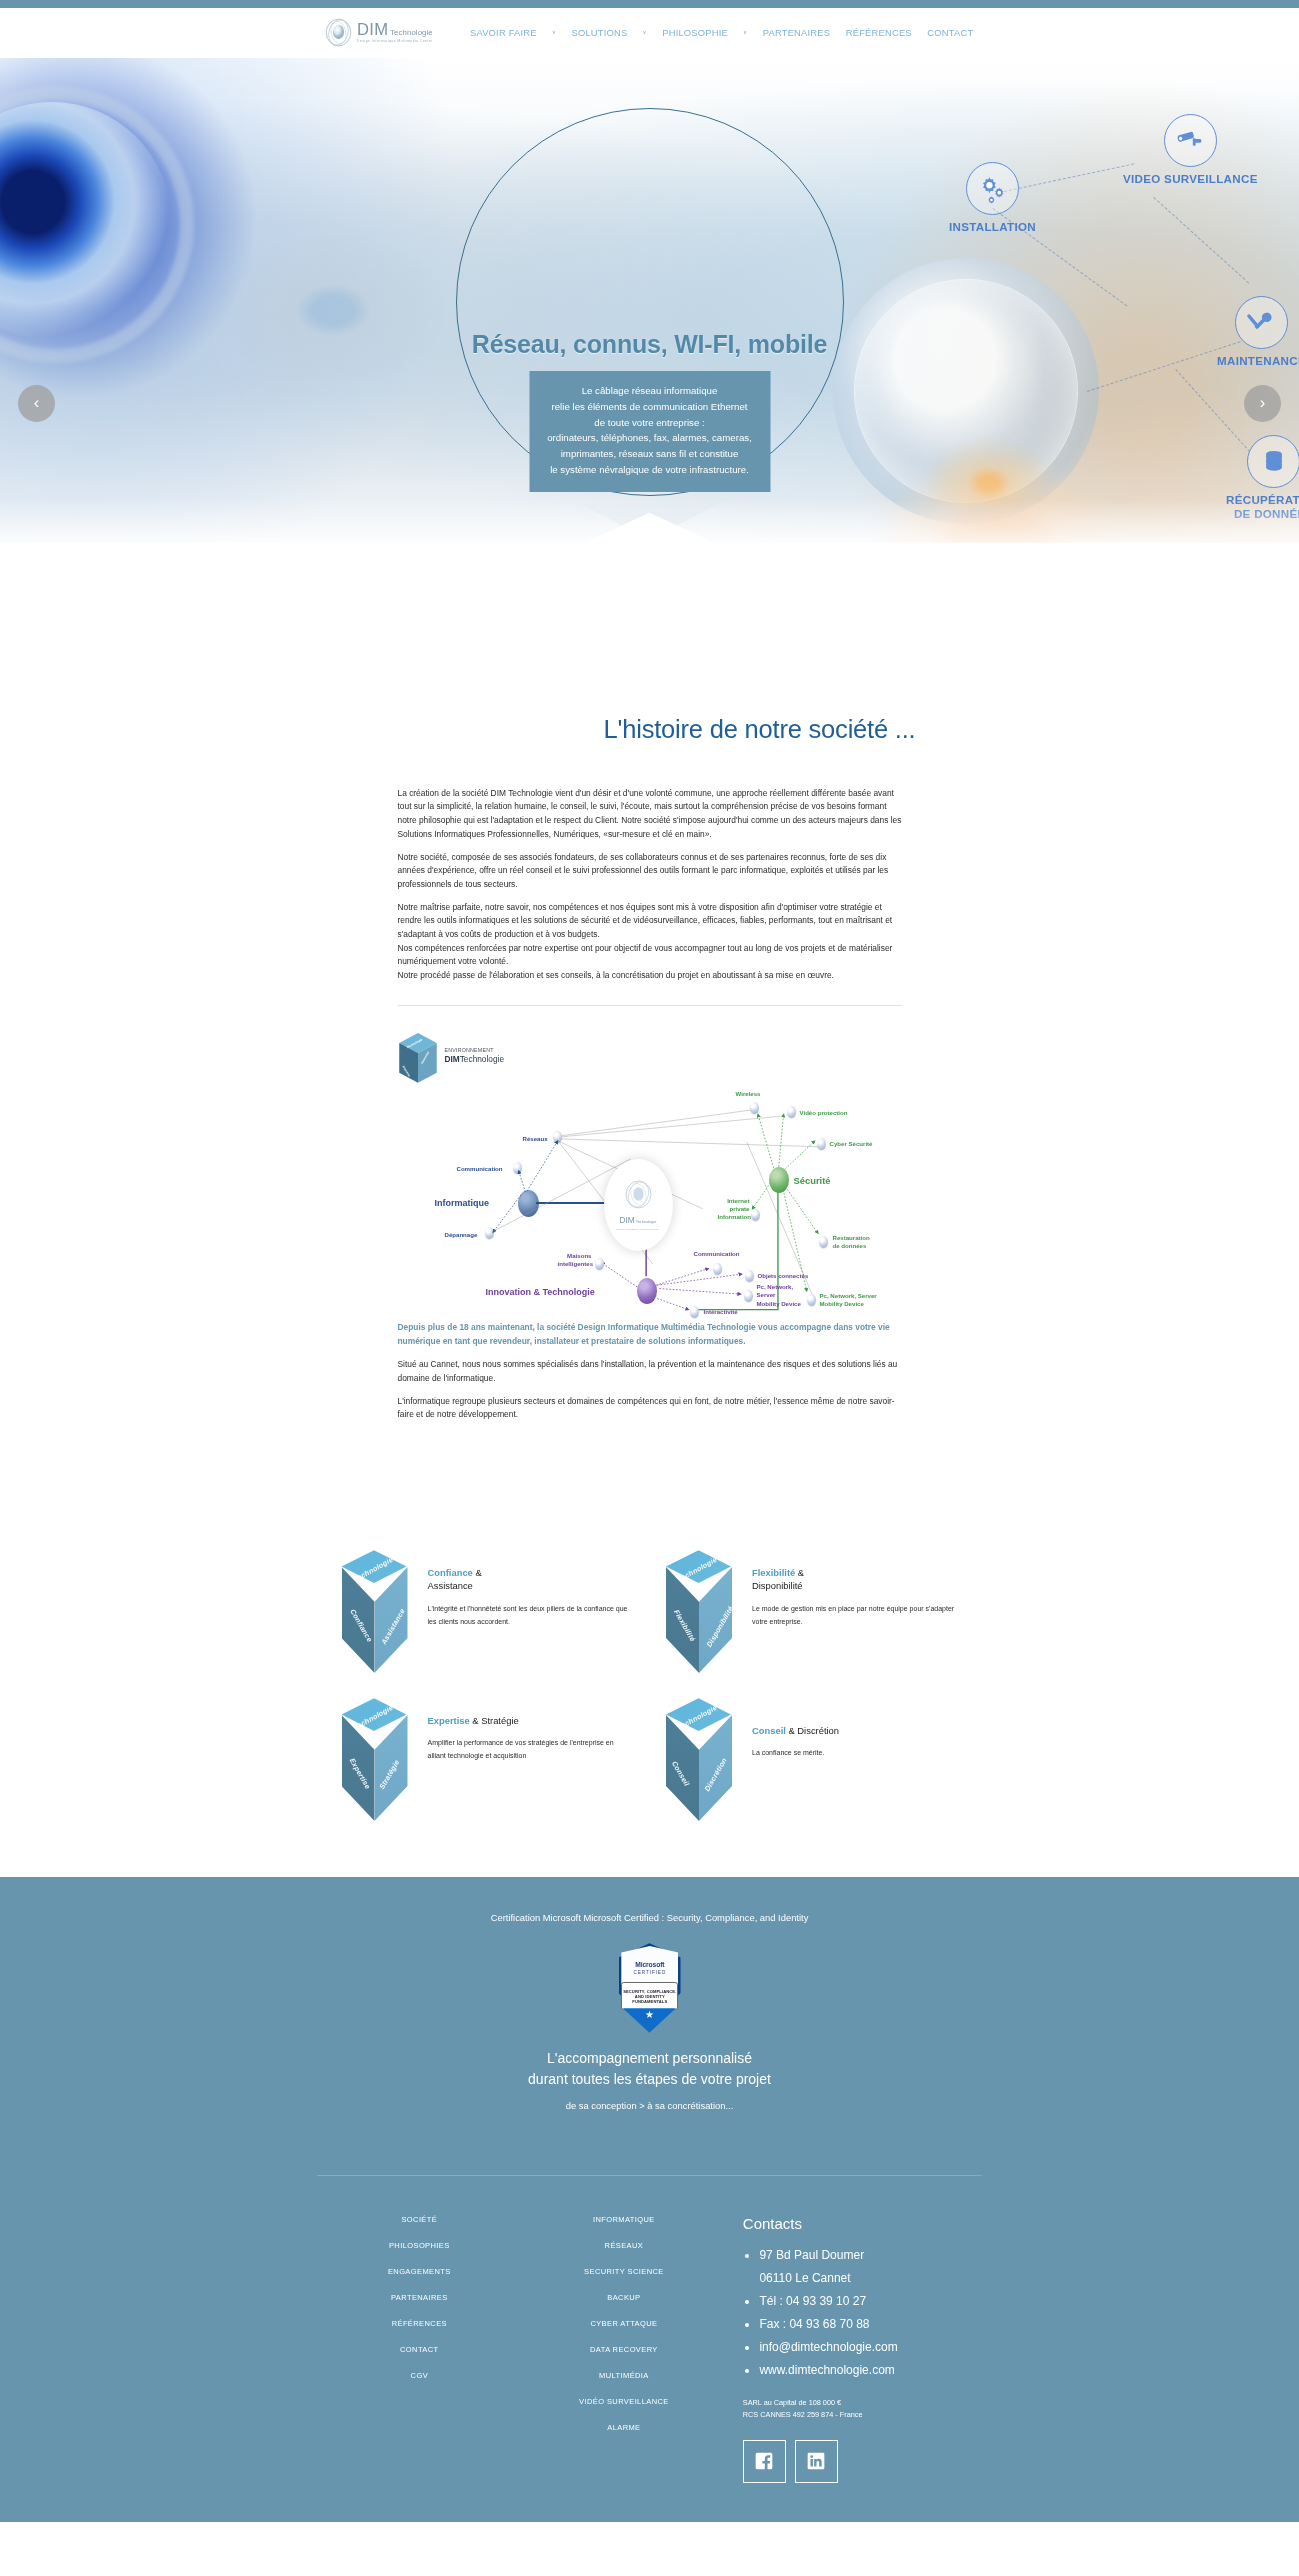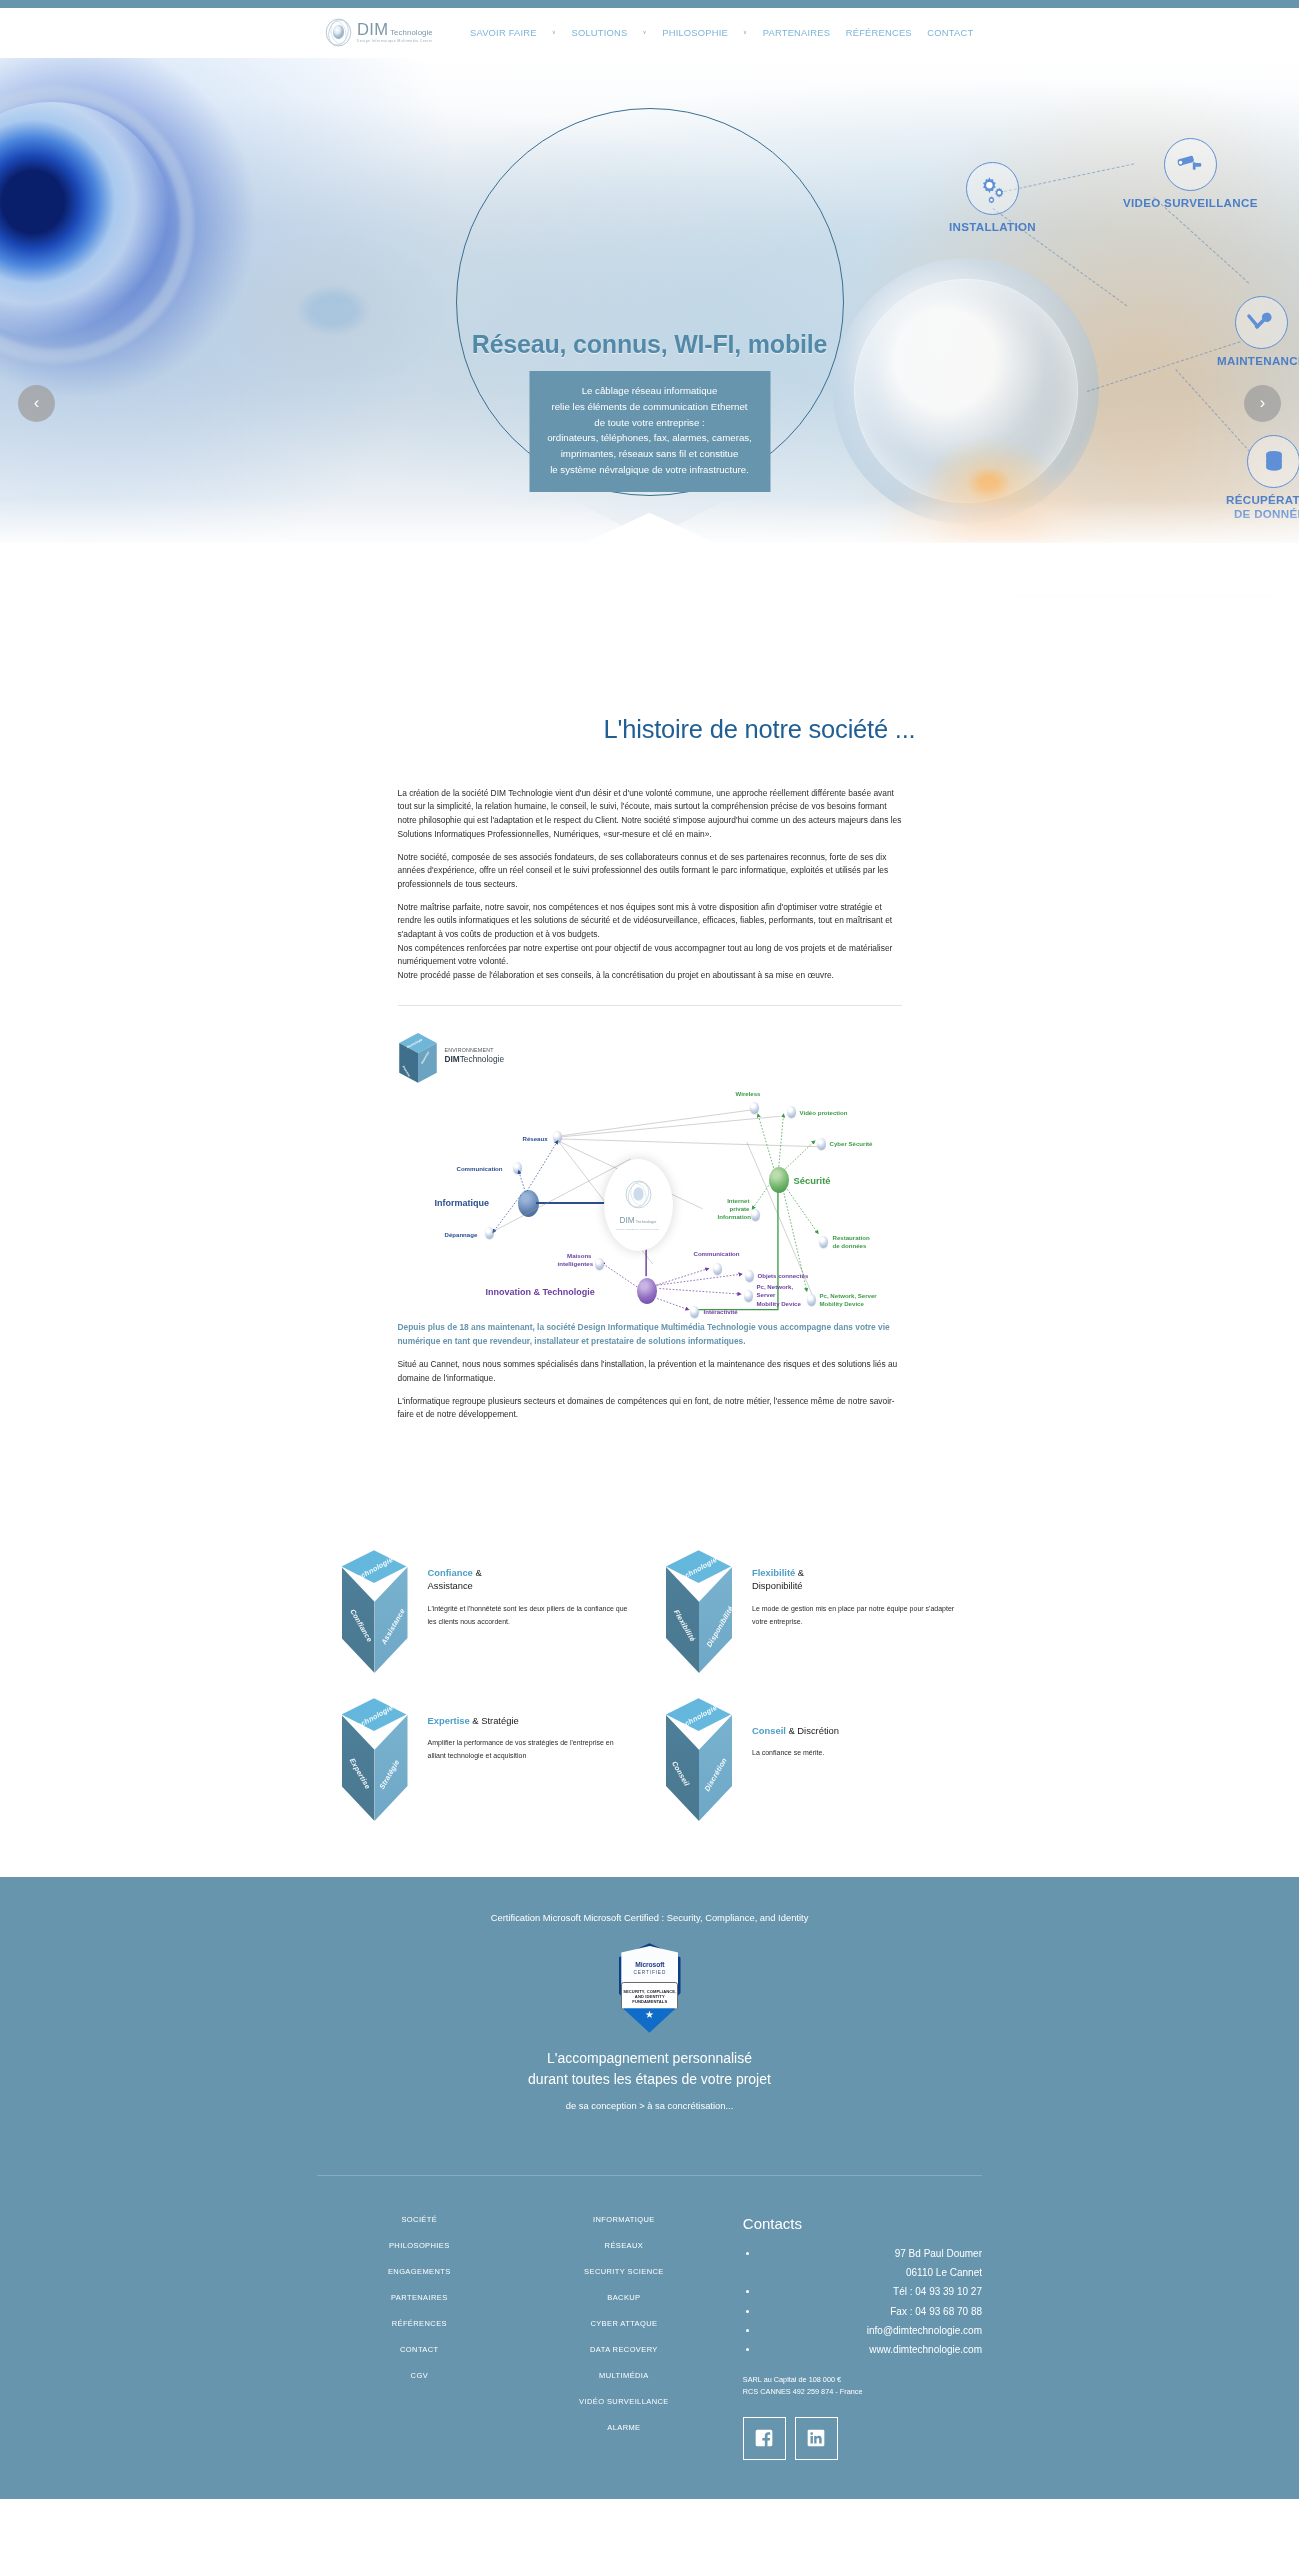--- a/index.html
+++ b/index.html
@@ -134,21 +134,21 @@
   .svc-circle {
     width: 53px; height: 53px; border-radius: 50%;
     border: 1.4px solid #5f8fd6; display:flex; align-items:center; justify-content:center;
     background: rgba(255,255,255,.35);
   }
   .svc-label {
     margin-top: 5.5px; color: #4b7ec7; font-weight: bold; font-size: 11.6px; letter-spacing: 0.3px;
     text-align: center; line-height: 1.15; white-space: nowrap;
   }
   .svc-install { left: 949px; top: 104px; }
-  .svc-video   { left: 1123px; top: 80px; }
+  .svc-video   { left: 1123px; top: 56px; }
   .svc-maint   { left: 1217px; top: 238px; }
   .svc-recup   { left: 1226px; top: 377px; }
 
   .dashline { position:absolute; border-top: 0.8px dashed rgba(90,130,180,.55); transform-origin: 0 0; }
 
   
   .hero-caption {
     position: absolute; left: 50%; transform: translateX(-50%);
     top: 272px; text-align: center; width: 421px; z-index: 5;
   }
@@ -286,21 +286,21 @@
   .cert-small { margin-top: 10px; font-size: 9.4px; }
 
   
   .footer { background:#6695ad; color:#fff; padding: 42px 0 39px; }
   .footer-hr { width: 665px; height:0.6px; background: rgba(255,255,255,.22); margin: 0 auto 39px; }
   .footer-inner { width: 665px; margin: 0 auto; display: grid; grid-template-columns: 1fr 1fr 1.25fr; }
   .fcol { display:flex; flex-direction:column; align-items:center; gap: 17px; }
   .flink { color:#fff; font-size: 7.5px; letter-spacing: 0.4px; text-decoration:none; cursor:pointer; white-space: nowrap;}
   .contacts-col { padding-left: 16.6px; }
   .contacts-title { font-size: 15px; font-weight: 400; margin-bottom: 12.2px; }
-  .contacts-list { list-style: disc; padding-left: 16.6px; font-size: 10px; line-height: 1.92; text-align: right; }
+  .contacts-list { list-style: disc; padding-left: 16.6px; font-size: 12px; line-height: 1.92; }
   .contacts-legal { margin-top: 14.4px; font-size: 7.3px; line-height: 1.65; }
   .socials { display:flex; gap: 9px; margin-top: 19px; }
   .social {
     width: 43px; height: 43px; border: 1.7px solid #fff;
     display:flex; align-items:center; justify-content:center; cursor:pointer;
   }
   .social svg { width: 20px; height: 20px; fill: #fff; }
 </style>
 </head>
 <body>

